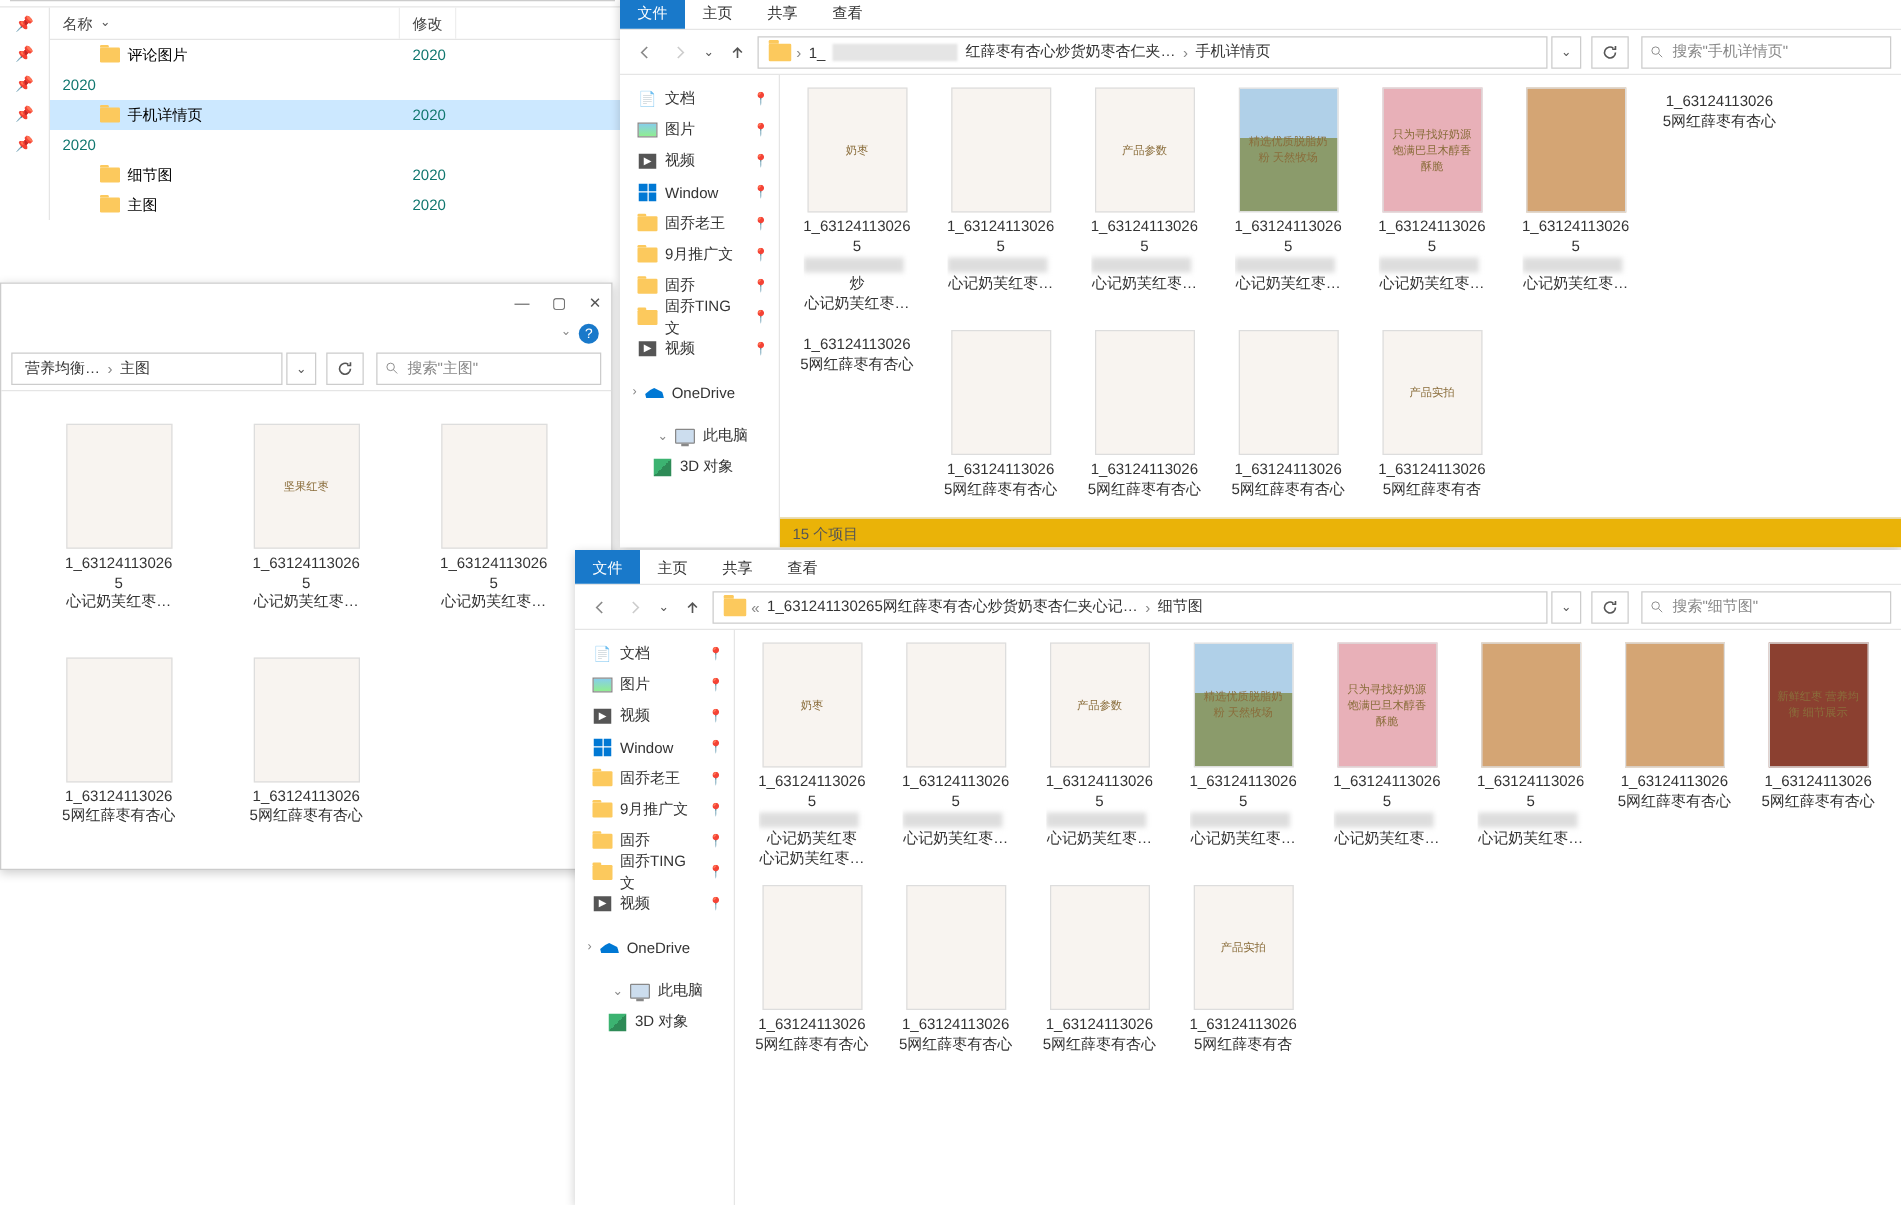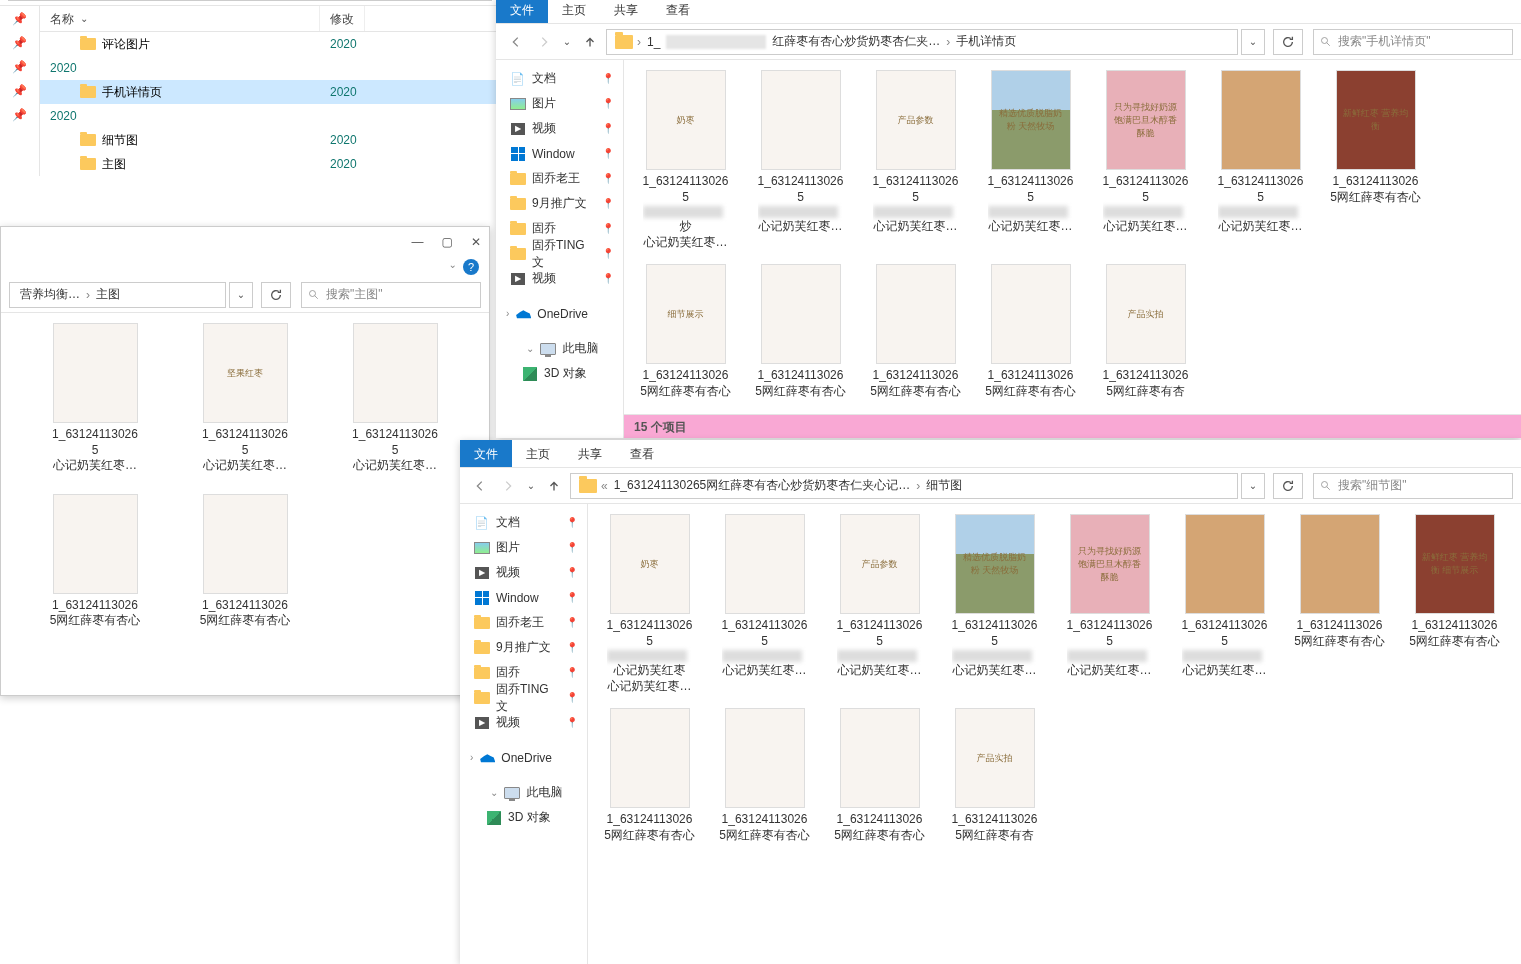--- a/index.html
+++ b/index.html
@@ -27,38 +27,38 @@
 .nav-folder { width: 16px; height: 12px; background: #fcc95d; border-radius: 1px; position: relative; }
 .nav-folder::before { content: ''; position: absolute; top: -2px; left: 0; width: 7px; height: 2px; background: #fcc95d; border-radius: 1px 1px 0 0; }
 .pin { color: #888; margin-left: auto; margin-right: 8px; font-size: 10px; }
 .nav-label { color: #333; }
 .content-area { flex: 1; padding: 10px 14px; overflow: hidden; position: relative; }
 .thumb-grid { display: flex; flex-wrap: wrap; gap: 14px 20px; }
 .thumb-item { width: 95px; display: flex; flex-direction: column; align-items: center; cursor: pointer; }
 .thumb-img { width: 80px; height: 100px; border: 1px solid #ddd; background: #f5f0e8; display: flex; align-items: center; justify-content: center; font-size: 9px; color: #8a6d3b; text-align: center; padding: 4px; overflow: hidden; position: relative; }
 .thumb-label { text-align: center; margin-top: 4px; line-height: 1.3; max-width: 95px; overflow: hidden; color: #333; }
 .blur { background: #ddd; color: transparent; filter: blur(2px); }
-.status-bar { position: absolute; bottom: 0; left: 0; right: 0; height: 24px; border-top: 1px solid #e5e5e5; background: #f9a8d4; padding: 0 10px; line-height: 24px; color: #555; font-weight: bold; }
+.status-bar { position: absolute; bottom: 0; left: 0; right: 0; height: 24px; border-top: 1px solid #e5e5e5; background: #eab308; padding: 0 10px; line-height: 24px; color: #555; }
 
 
 .win1 { left: 0; top: -30px; width: 500px; height: 300px; border: none; box-shadow: none; }
 .win1 .nav-bar { border-top: none; }
 .win1 .list-header { display: flex; height: 26px; border-bottom: 1px solid #e5e5e5; }
 .win1 .list-col { padding: 0 10px; line-height: 26px; color: #444; border-right: 1px solid #eee; display:flex; align-items:flex-start; gap:6px; }
 .win1 .list-row { display: flex; height: 24px; }
 .win1 .list-row.selected { background: #cce8ff; }
 .win1 .list-cell { padding: 0 10px; line-height: 24px; display: flex; align-items: center; gap: 6px; }
 .win1 .cell-name { width: 280px; padding-left: 40px; }
 .win1 .cell-date { color: #0f766e; }
 
 
 .win2 { left: 0; top: 226px; width: 490px; height: 470px; }
 .win2 .title-bar { height: 30px; display: flex; align-items: center; justify-content: flex-end; padding: 0 8px; gap: 18px; color: #555; }
 .win2 .nav-bar { border-top: none; }
-.win2 .thumb-img { width: 85px; height: 100px; }
+.win2 .thumb-img { width: 85px; height: 100px; margin-top: 16px; }
 .win2 .thumb-item { width: 120px; }
 .win2 .thumb-grid { gap: 20px 30px; padding-left: 20px; }
 
 
 .win3 { left: 496px; top: -4px; width: 1025px; height: 442px; border: none; }
 .win3 .nav-pane { width: 128px; }
 
 
 .win4 { left: 460px; top: 440px; width: 1061px; height: 524px; border: none; }
 .win4 .nav-pane { width: 128px; }
@@ -438,29 +438,27 @@
       <div class="thumb-label">
         <div>1_63124113026</div>
         <div>5</div>
               <div class="blur" style="width:80px;height:12px;margin:1px 0"></div>
 
         <div>心记奶芙红枣…</div>
 
       </div>
           </div>
           <div class="thumb-item">
-            <div class="thumb-img thumb-dates">新鲜红枣 营养均衡</div>
-      <div class="thumb-label">
-        <div>1_63124113026</div>
-        <div>5网红薛枣有杏心</div>
-
-      </div>
-          </div>
-          <div class="thumb-item">
-            <div class="thumb-img thumb-white">细节展示</div>
+      <div class="thumb-label">
+        <div>1_63124113026</div>
+        <div>5网红薛枣有杏心</div>
+
+      </div>
+          </div>
+          <div class="thumb-item">
       <div class="thumb-label">
         <div>1_63124113026</div>
         <div>5网红薛枣有杏心</div>
 
       </div>
           </div>
           <div class="thumb-item">
             <div class="thumb-img thumb-white"></div>
       <div class="thumb-label">
         <div>1_63124113026</div>

